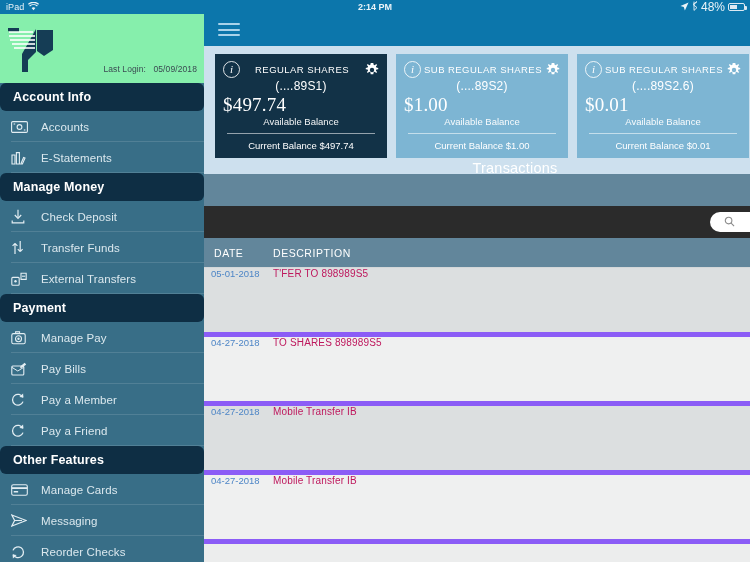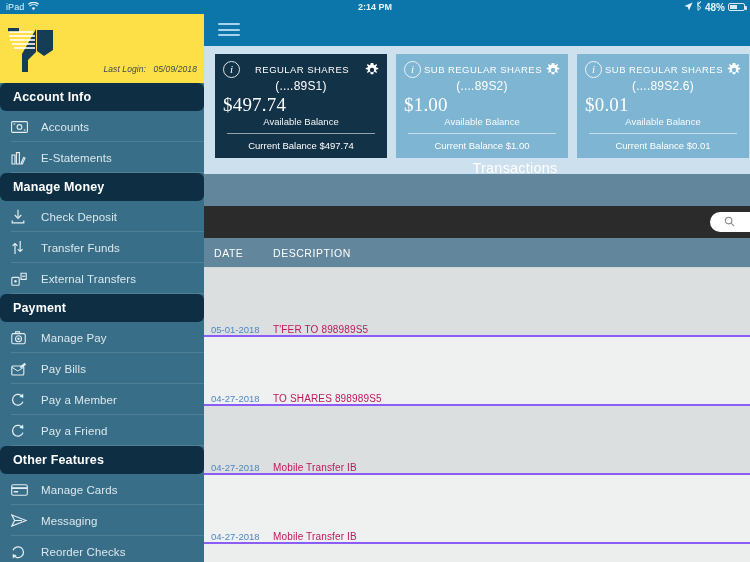--- a/index.html
+++ b/index.html
@@ -17,38 +17,38 @@
     background:#0c76ab; color:#eaf3f8;
     font-size:9px; display:flex; align-items:center;
   }
   .sb-left { position:absolute; left:6px; display:flex; align-items:center; gap:4px; }
   .sb-ipad { font-size:9px; letter-spacing:0.1px; }
   .sb-wifi { font-size:9px; line-height:1; }
   .sb-time { position:absolute; left:0; width:750px; text-align:center; font-size:9px; font-weight:bold; }
   .sb-right { position:absolute; right:5px; display:flex; align-items:center; gap:3px; font-size:9px; }
   .sb-loc { font-size:9px; transform:rotate(0deg); }
   .sb-bt { font-size:9px; }
-  .sb-batt-pct { font-size:10px; font-weight:bold; }
+  .sb-batt-pct { font-size:12px; font-weight:normal; }
   .sb-batt {
     width:17px; height:8px; border:1px solid #dce9f2; border-radius:2px;
     position:relative; display:inline-block;
   }
   .sb-batt:after {
     content:''; position:absolute; right:-3px; top:2px; width:2px; height:4px;
     background:#dce9f2; border-radius:0 1px 1px 0;
   }
   .sb-batt i { position:absolute; left:1px; top:1px; bottom:1px; width:46%; background:#dce9f2; display:block; }
 
   
   .sidebar {
     position:absolute; top:14px; left:0; width:204px; height:548px;
     background:#386e87; overflow:hidden;
   }
   .logo-area {
-    height:69px; background:#fde047; position:relative;font-style:italic;
+    height:69px; background:#86efac; position:relative;
   }
   .logo { position:absolute; left:6px; top:8px; width:52px; height:52px; }
   .last-login {
     position:absolute; right:7px; bottom:9px;
     font-size:8.5px; color:#3b4a52; letter-spacing:0.1px;
   }
   .sec-header {
     background:#0e2e44; color:#ffffff;
     font-size:12.5px; font-weight:bold;
     padding:7px 0 7px 13px; letter-spacing:0.15px;border-radius:6px;
@@ -140,22 +140,22 @@
   .col-head {
     height:30px; background:#62869b; display:flex; align-items:center;
     color:#ffffff; font-size:10.5px; letter-spacing:0.55px;
     border-bottom:1px solid #d3d7d9;
   }
   .col-date { width:69px; padding-left:10px; }
   .col-desc { }
 
   .tx-list { }
   .tx-row {
-    height:69px; display:flex; align-items:flex-end;
-    border-bottom:2px solid #8b5cf6;
+    height:69px; display:flex; align-items:flex-start;
+    border-bottom:5px solid #8b5cf6;
   }
   .tx-row.odd  { background:#dcdfe0; }
   .tx-row.even { background:#eff0f0; }
   .tx-date { width:69px; padding-left:7px; color:#4d85c6; font-size:9.5px; }
   .tx-desc { color:#be185d; font-size:10px; letter-spacing:0.15px; }
 </style>
 </head>
 <body>
 
 <div id="app">

